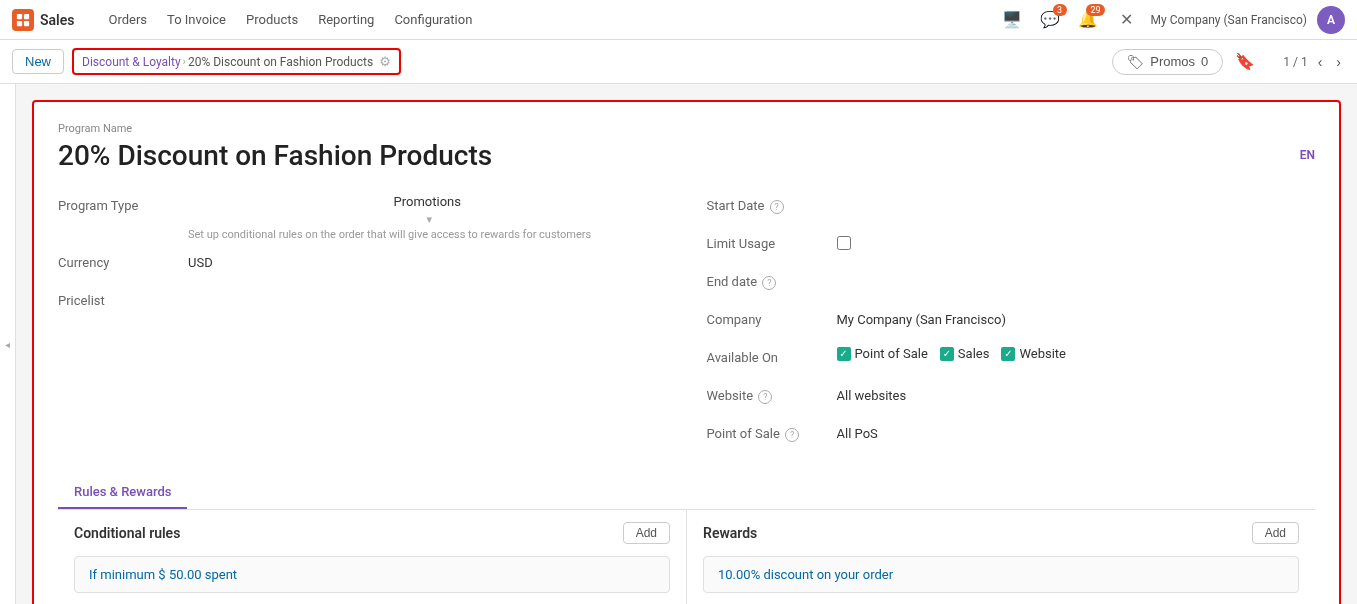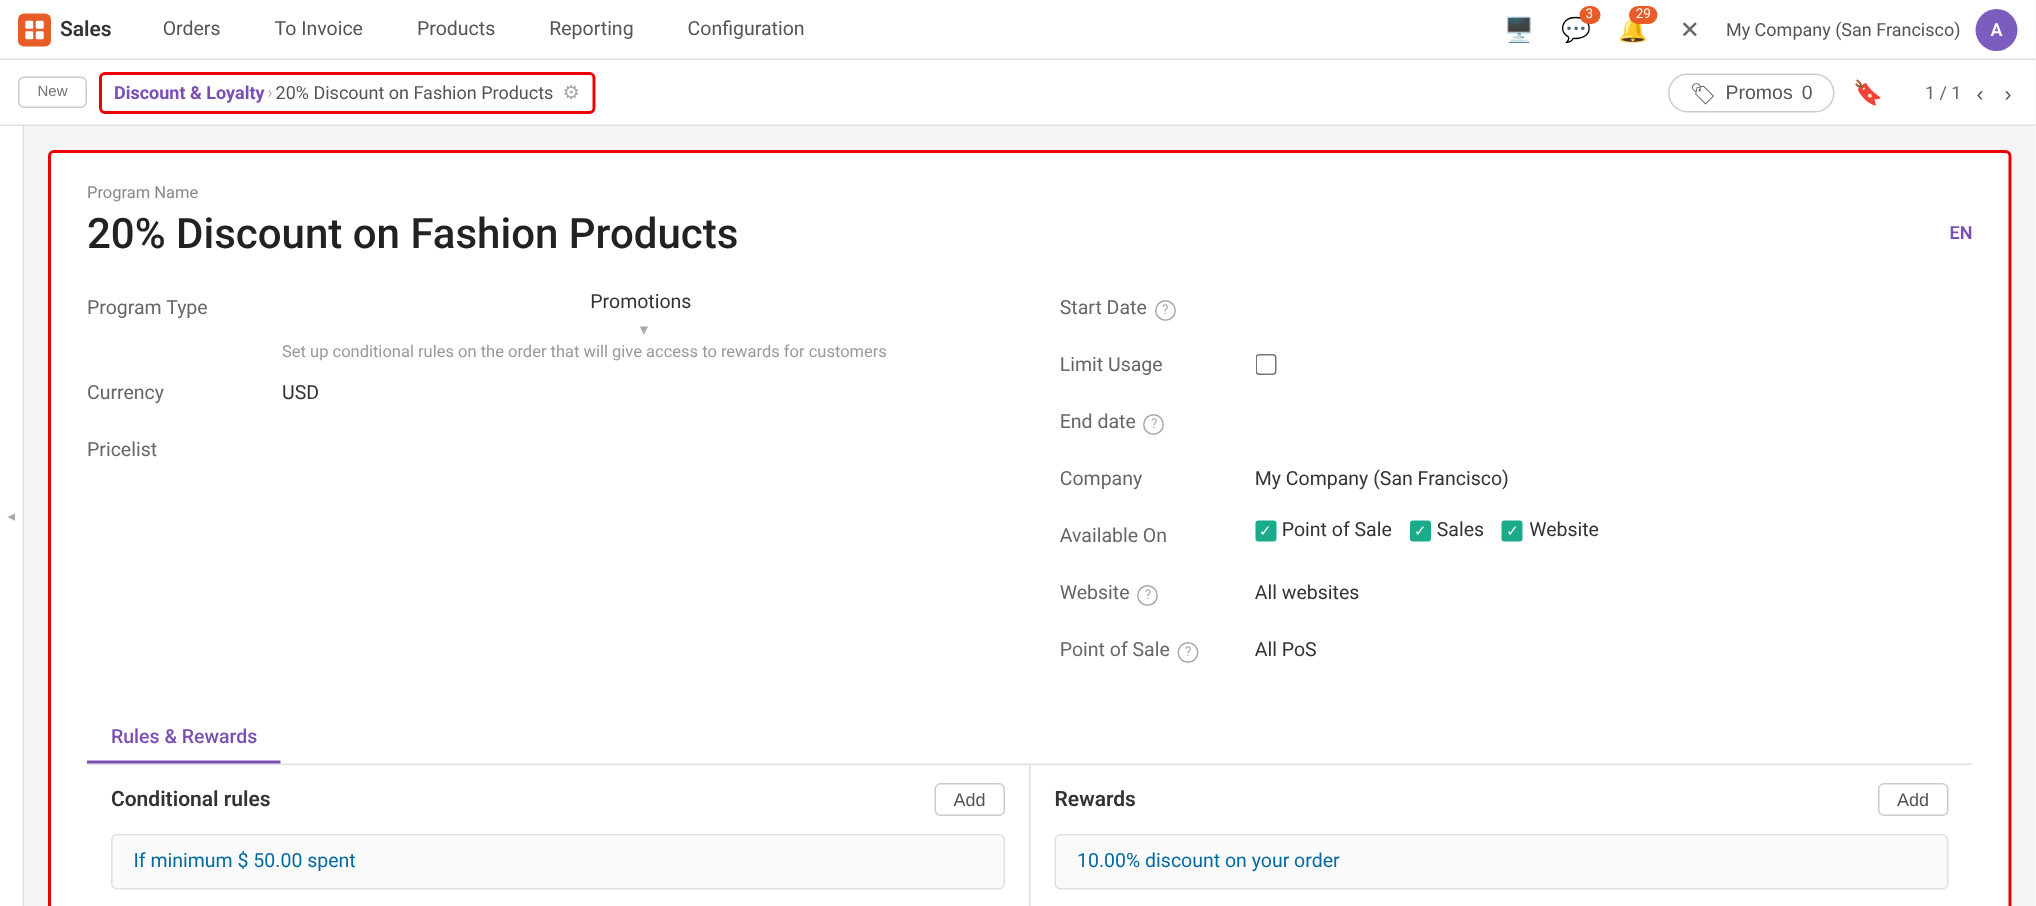--- a/index.html
+++ b/index.html
@@ -33,21 +33,21 @@
     }
     .nav-logo-icon svg { width: 14px; height: 14px; }
     .nav-app-name {
       font-weight: 600;
       color: #333;
       font-size: 14px;
       margin-right: 16px;
     }
     .nav-items {
       display: flex;
-      gap: 16px;
+      gap: 0;
       flex: 1;
     }
     .nav-item {
       padding: 4px 10px;
       border-radius: 4px;
       cursor: pointer;
       font-size: 13px;
       color: #555;
     }
     .nav-right {
@@ -105,37 +105,37 @@
       align-items: center;
       padding: 0 12px;
       height: 44px;
       gap: 8px;
     }
     .btn-new {
       background: #fff;
       border: 1px solid #ccc;
       border-radius: 4px;
       padding: 4px 12px;
-      font-size: 10px;
-      cursor: pointer;
-      color: #737373;
+      font-size: 13px;
+      cursor: pointer;
+      color: #0369a1;
     }
     .breadcrumb-links {
       display: flex;
       align-items: center;
       gap: 2px;
       border: 2px solid #e00;
       border-radius: 4px;
       padding: 4px 8px;
     }
     .breadcrumb-link {
       color: #7b4eb5;
       font-size: 12px;
       cursor: pointer;
-      font-weight: 700;
+      font-weight: 400;
     }
     .breadcrumb-current {
       font-size: 12px;
       color: #555;
     }
     .breadcrumb-sep { color: #aaa; font-size: 11px; }
     .gear-icon { color: #aaa; font-size: 13px; margin-left: 4px; cursor: pointer; }
     .breadcrumb-right {
       margin-left: auto;
       display: flex;

